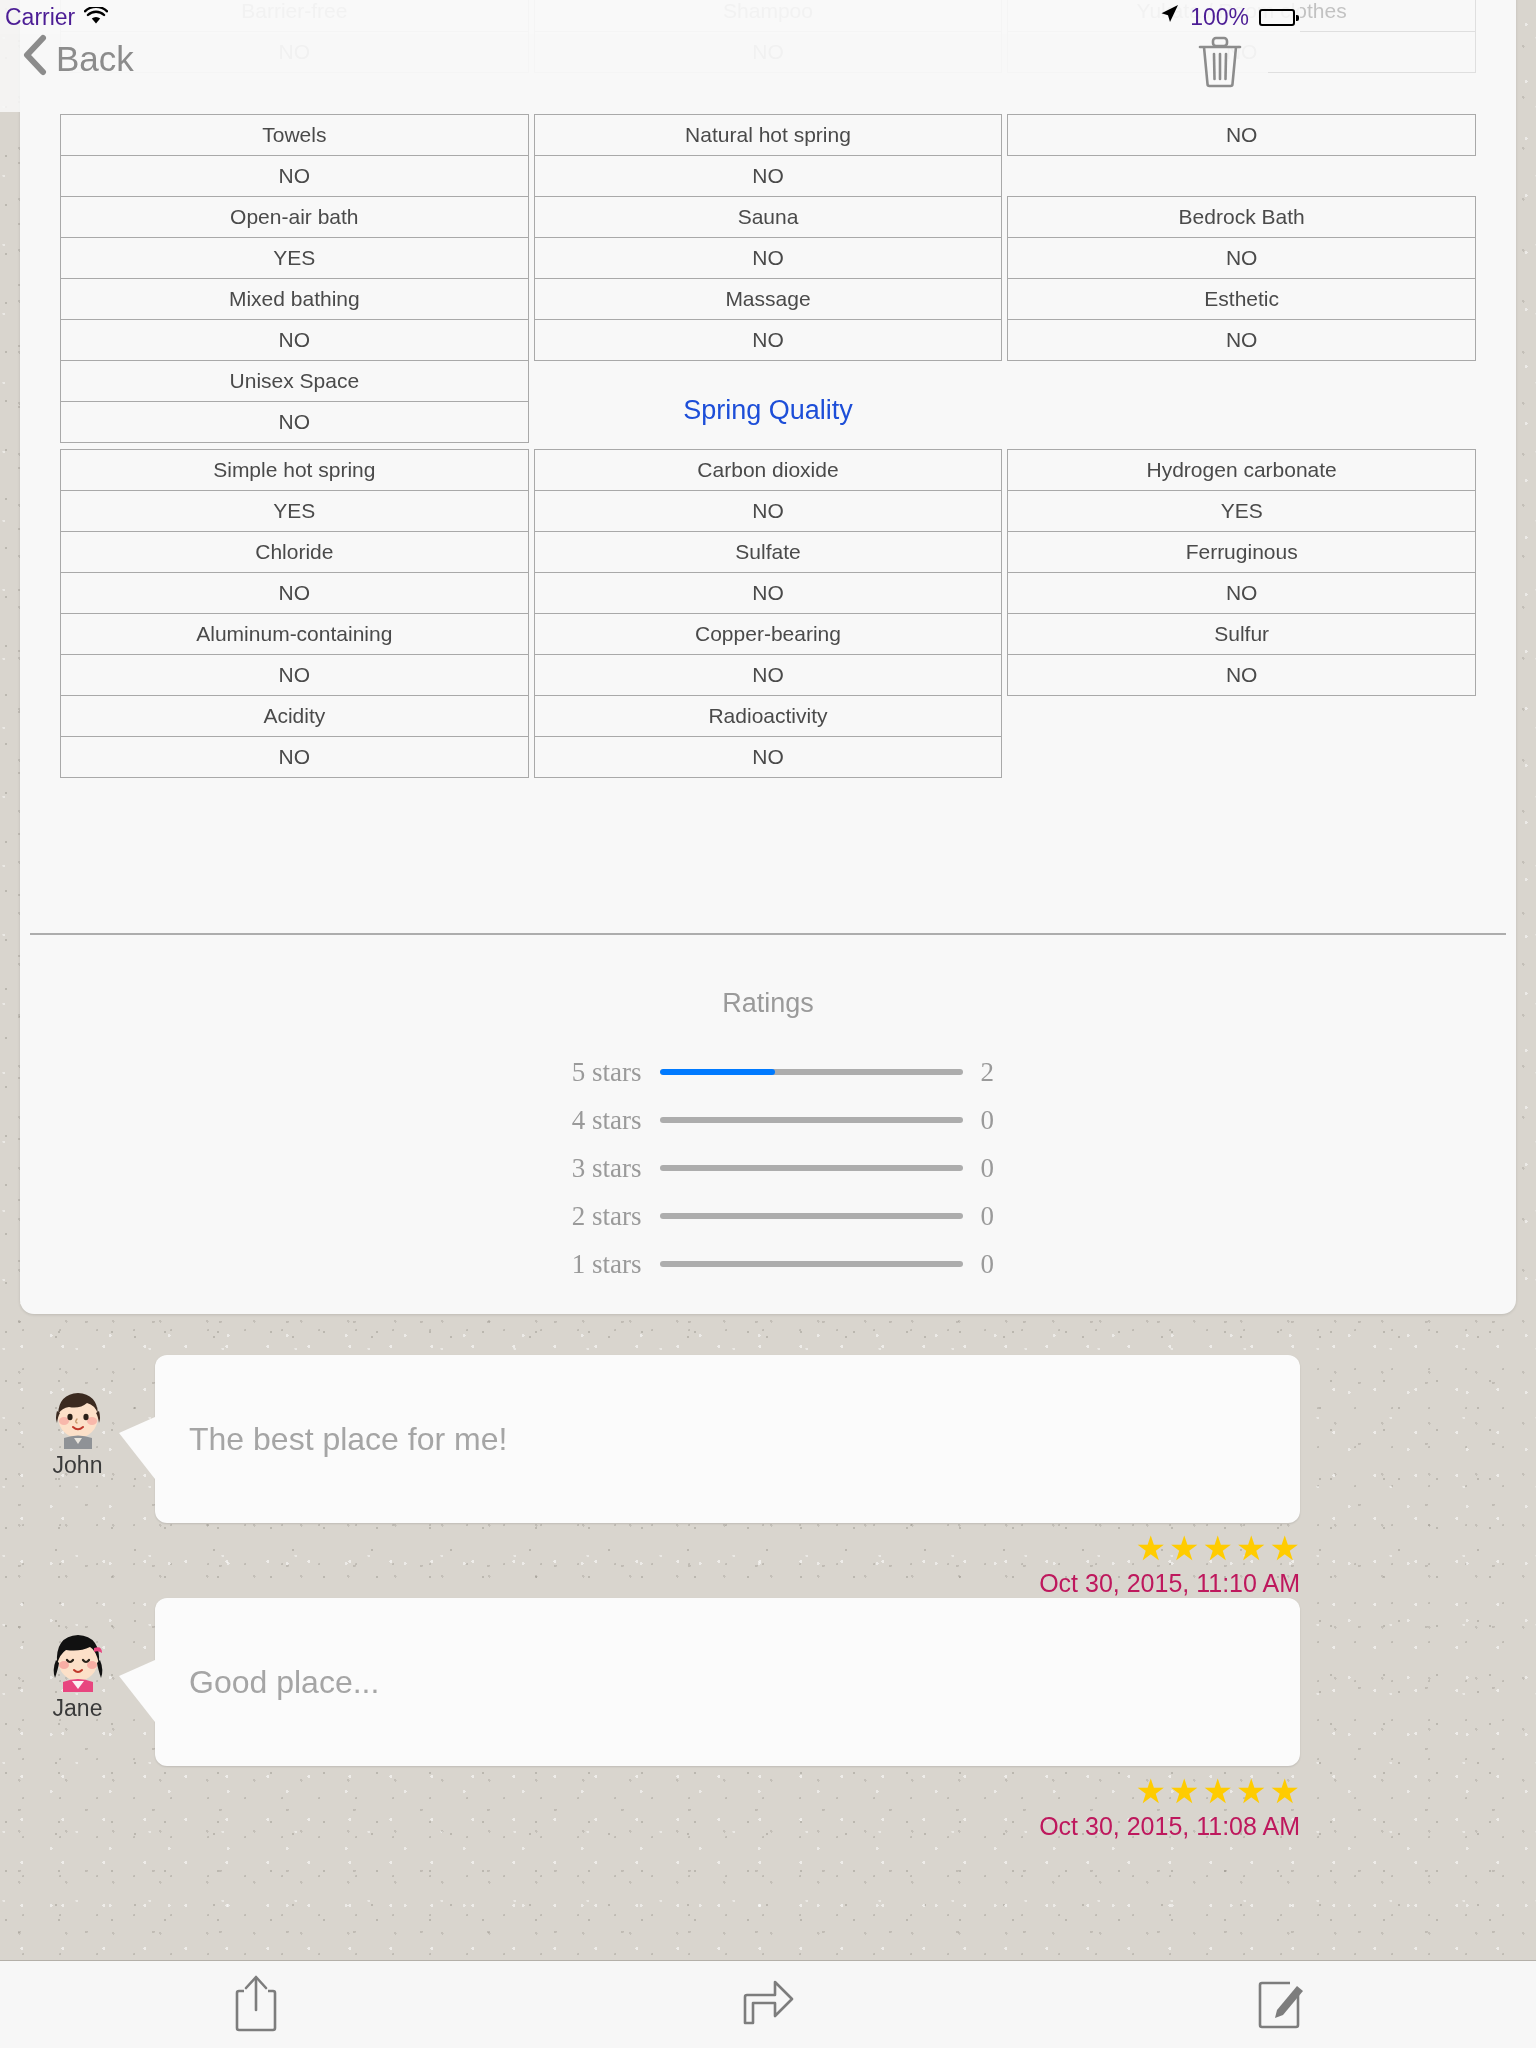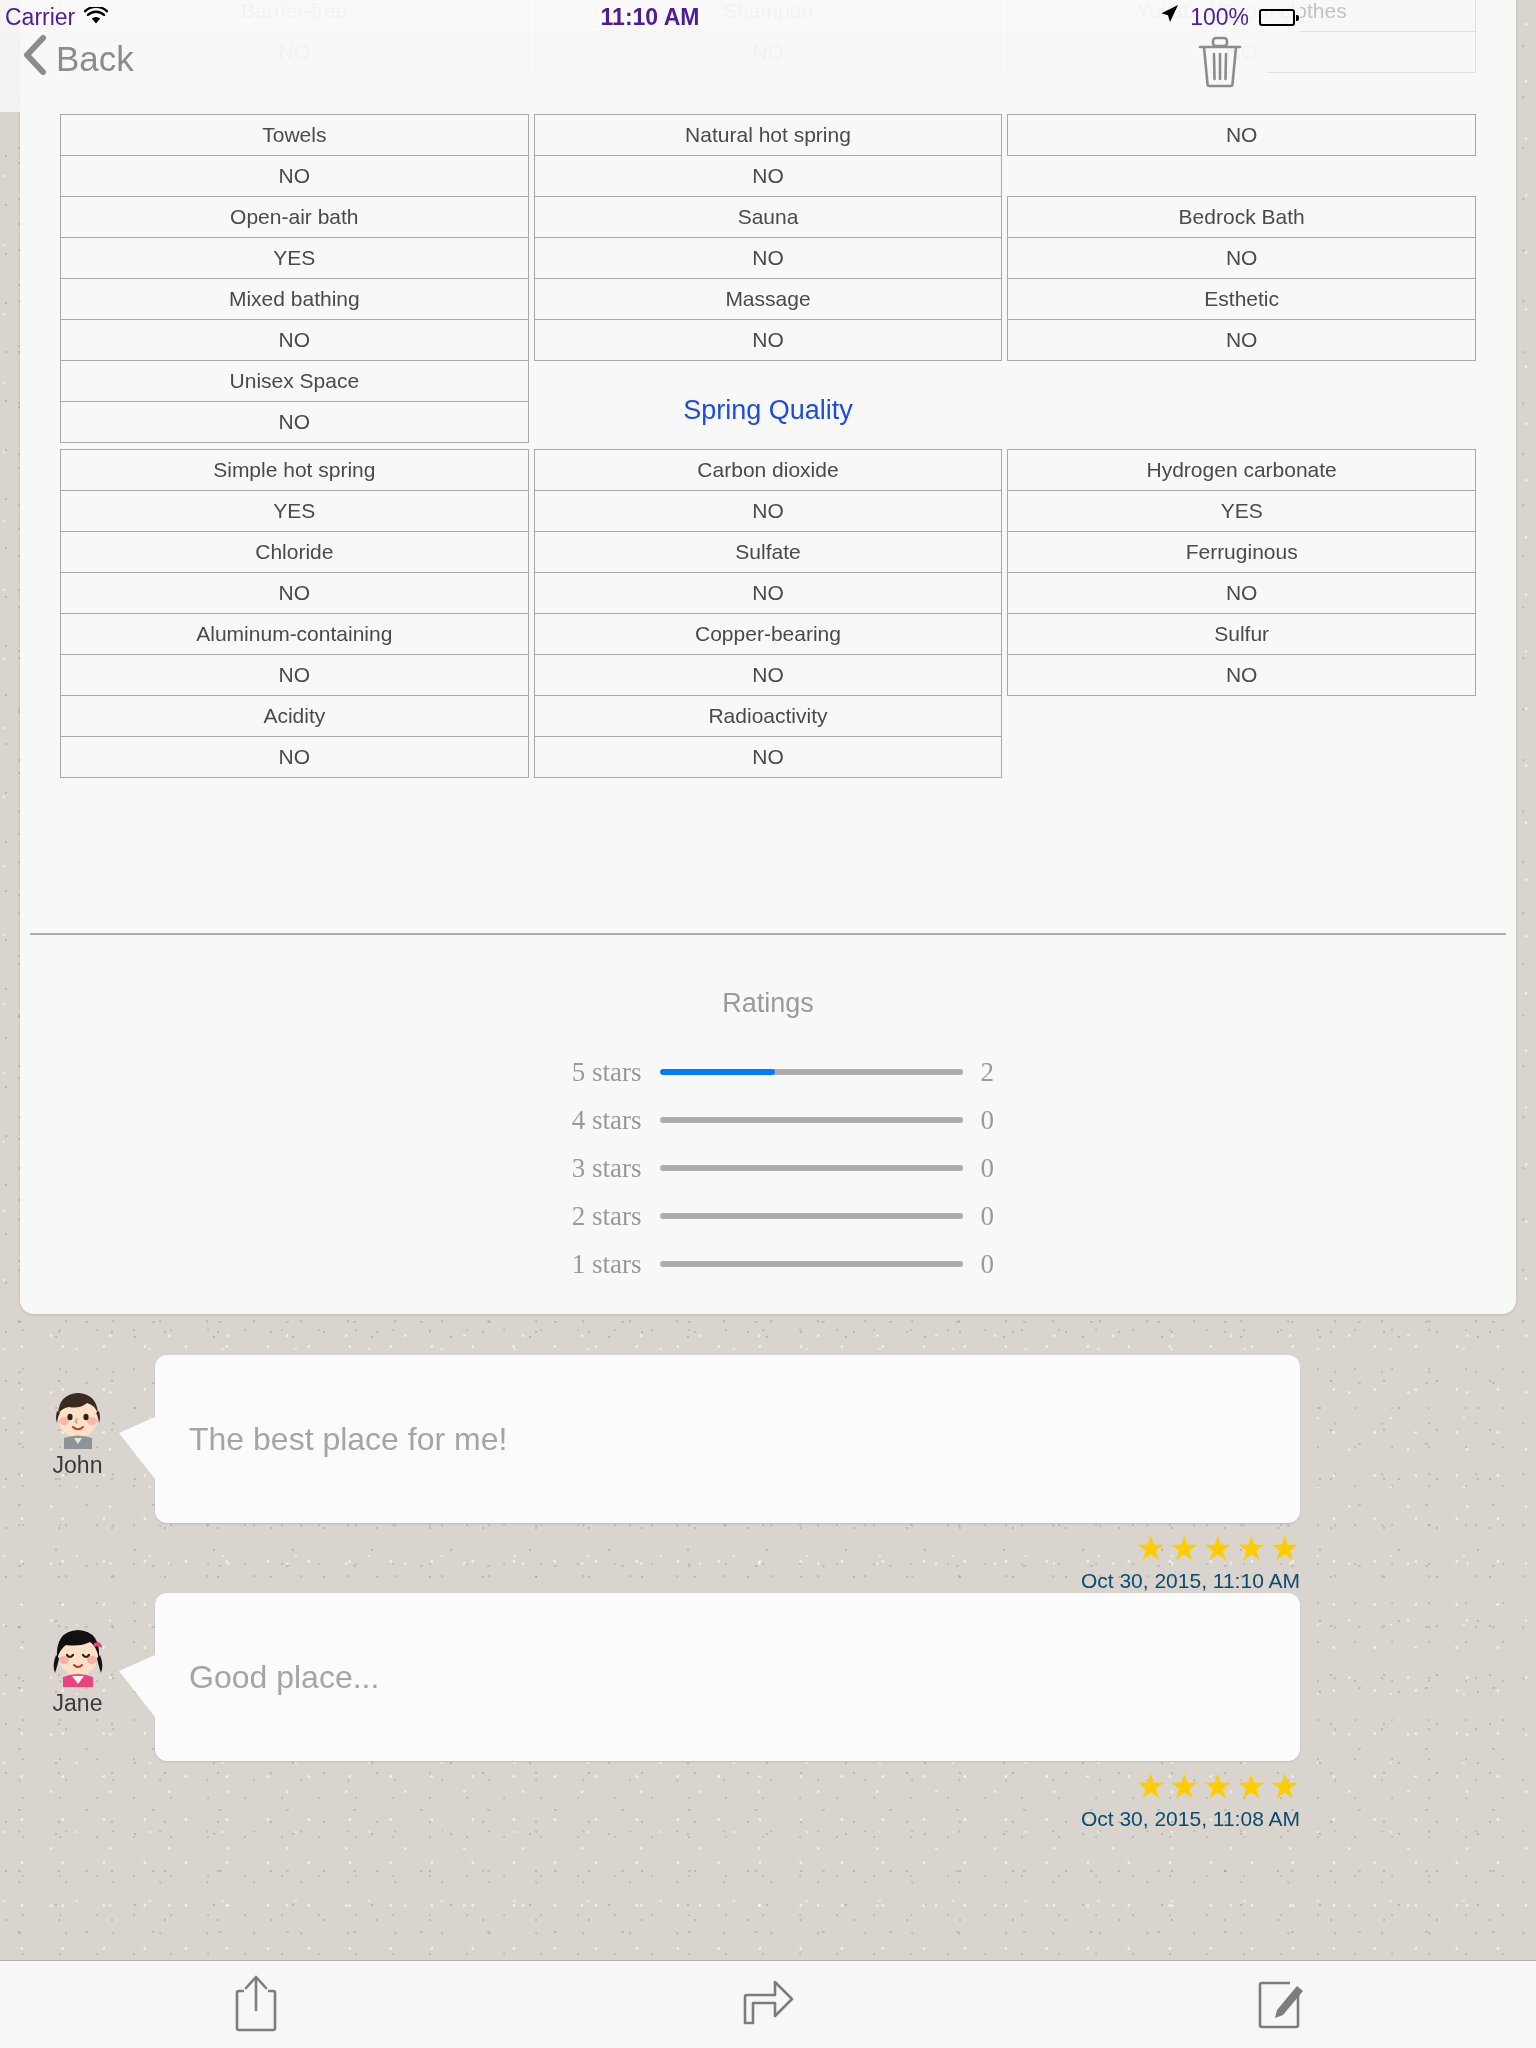--- a/index.html
+++ b/index.html
@@ -166,21 +166,21 @@
     border-color: transparent #fbfbfb transparent transparent;
   }
   .bubble-text { font-size: 32px; color: #a5a5a5; }
 
   .meta-row {
     display: flex; flex-direction: column; align-items: flex-end;
     padding-right: 40px; margin-top: 8px;
   }
   .stars { display: flex; gap: 3px; font-size: 34px; line-height: 1; }
   .star { color: #ffcc00; }
-  .meta-time { font-size: 21px; color: #0c4a6e; margin-top: 4px; }
+  .meta-time { font-size: 25px; color: #be185d; margin-top: 4px; }
 
   
   .toolbar {
     position: absolute; left: 0; bottom: 0; width: 1536px; height: 88px;
     background: #f7f7f7;
     border-top: 1px solid #b4b0a9;
     display: flex; align-items: center;
     z-index: 10;
   }
   .tb-item {
@@ -424,21 +424,20 @@
   <div class="sb-left">
     <span>Carrier</span>
     <span>
       <svg width="24" height="18" viewBox="0 0 24 18">
         <path d="M12 16.5 L7.8 11.6 a6.4 6.4 0 0 1 8.4 0 Z" fill="#000"></path>
         <path d="M3.9 8.0 a11.6 11.6 0 0 1 16.2 0" stroke="#000" stroke-width="2.4" fill="none" stroke-linecap="round"></path>
         <path d="M0.9 4.3 a16.2 16.2 0 0 1 22.2 0" stroke="#000" stroke-width="2.4" fill="none" stroke-linecap="round"></path>
       </svg>
     </span>
   </div>
-  <div class="sb-center">11:10 AM</div>
   <div class="sb-right">
     <span>
       <svg width="22" height="22" viewBox="0 0 22 22">
         <path d="M20 2 L3.5 10.2 L10 12.2 L12 19 Z" fill="#000"></path>
       </svg>
     </span>
     <span>100%</span>
     <span class="battery"><span class="battery-fill"></span></span>
   </div>
 </div>

